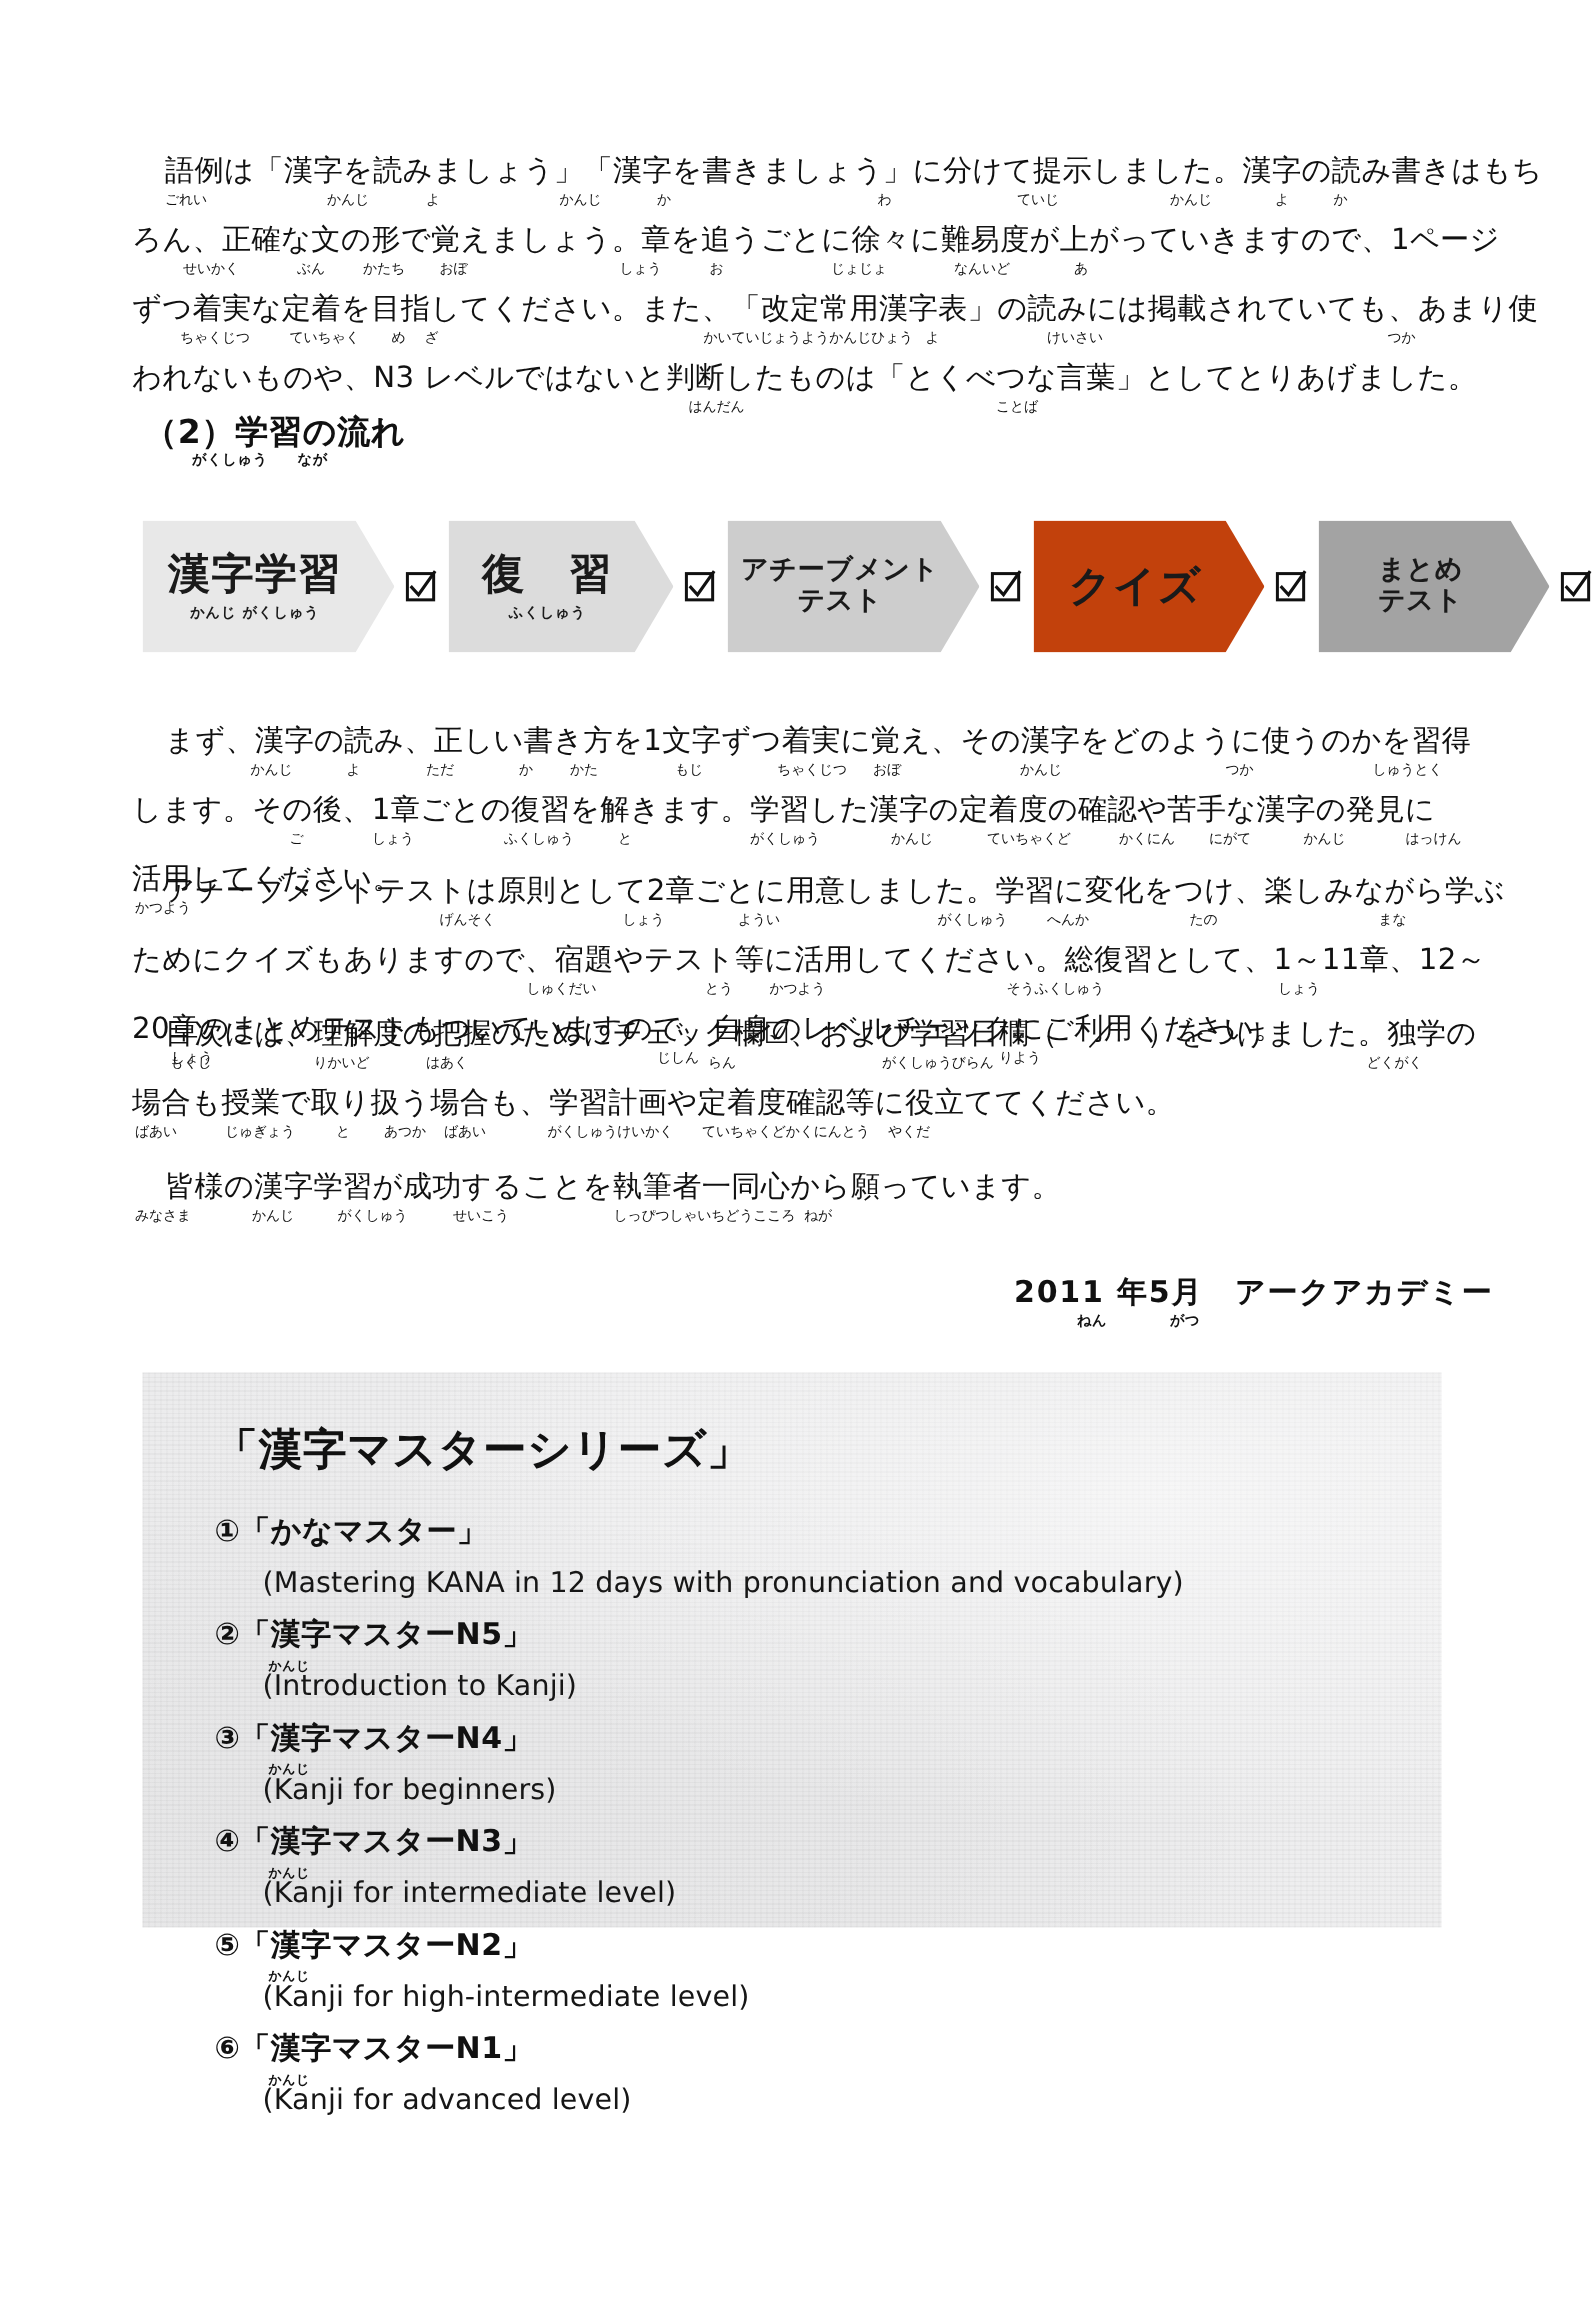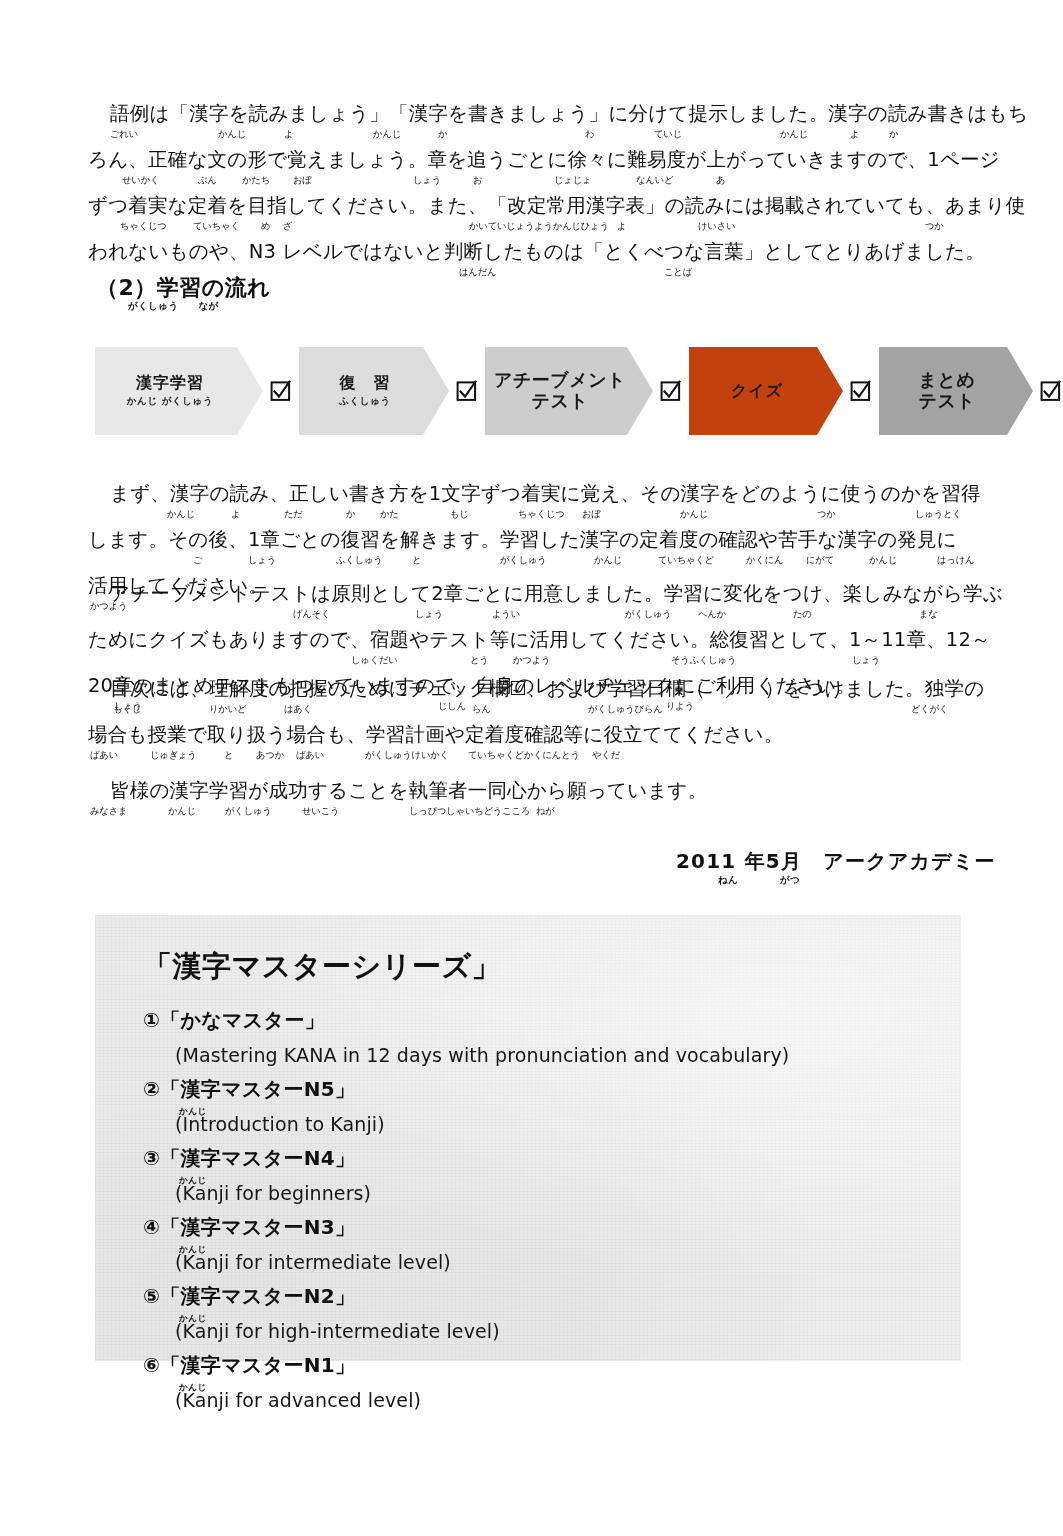--- a/index.html
+++ b/index.html
@@ -95,21 +95,21 @@
     height: 88px;
     display: flex;
     align-items: center;
     justify-content: center;
     flex-direction: column;
     clip-path: polygon(0 0, calc(100% - 26px) 0, 100% 50%, calc(100% - 26px) 100%, 0 100%);
     box-sizing: border-box;
     padding-right: 18px;
   }
   .chev .c-label {
-    font-size: 16px;
+    font-size: 28px;
     font-weight: bold;
     line-height: 1.15;
     text-align: center;
     white-space: pre-line;
     letter-spacing: 1px;
     color: #1a1a1a;
   }
   .chev .c-label.small {
     font-size: 18px;
     letter-spacing: 0.5px;
@@ -149,21 +149,21 @@
     top: 874px;
     white-space: pre;
   }
 
   
   #series-panel {
     position: absolute;
     left: 95px;
     top: 915px;
     width: 866px;
-    height: 446px;
+    height: 370px;
     background:
       repeating-linear-gradient(180deg,
         rgba(0,0,0,0.030) 0px,
         rgba(0,0,0,0.030) 1px,
         rgba(0,0,0,0.000) 1px,
         rgba(0,0,0,0.000) 3px),
       repeating-linear-gradient(90deg,
         rgba(0,0,0,0.018) 0px,
         rgba(0,0,0,0.018) 1px,
         rgba(0,0,0,0.000) 1px,
@@ -238,21 +238,21 @@
 
   <div class="body-block" id="intro-para" style="top:98px;">
       <div class="ruby-line indent">
         <span class="txt">語例は「漢字を読みましょう」「漢字を書きましょう」に分けて提示しました。漢字の読み書きはもち</span>
         <span class="rb" style="left: 22px;">ごれい</span>
         <span class="rb" style="left: 130px;">かんじ</span>
         <span class="rb" style="left: 196px;">よ</span>
         <span class="rb" style="left: 285px;">かんじ</span>
         <span class="rb" style="left: 350px;">か</span>
         <span class="rb" style="left: 497px;">わ</span>
-        <span class="rb" style="left: 566px; text-align: center;">ていじ</span>
+        <span class="rb" style="left: 590px; text-align: center;">ていじ</span>
         <span class="rb" style="left: 692px;">かんじ</span>
         <span class="rb" style="left: 762px;">よ</span>
         <span class="rb" style="left: 801px;">か</span>
       </div>
       <div class="ruby-line">
         <span class="txt">ろん、正確な文の形で覚えましょう。章を追うごとに徐々に難易度が上がっていきますので、1ページ</span>
         <span class="rb" style="left: 34px;">せいかく</span>
         <span class="rb" style="left: 110px;">ぶん</span>
         <span class="rb" style="left: 154px;">かたち</span>
         <span class="rb" style="left: 205px;">おぼ</span>

